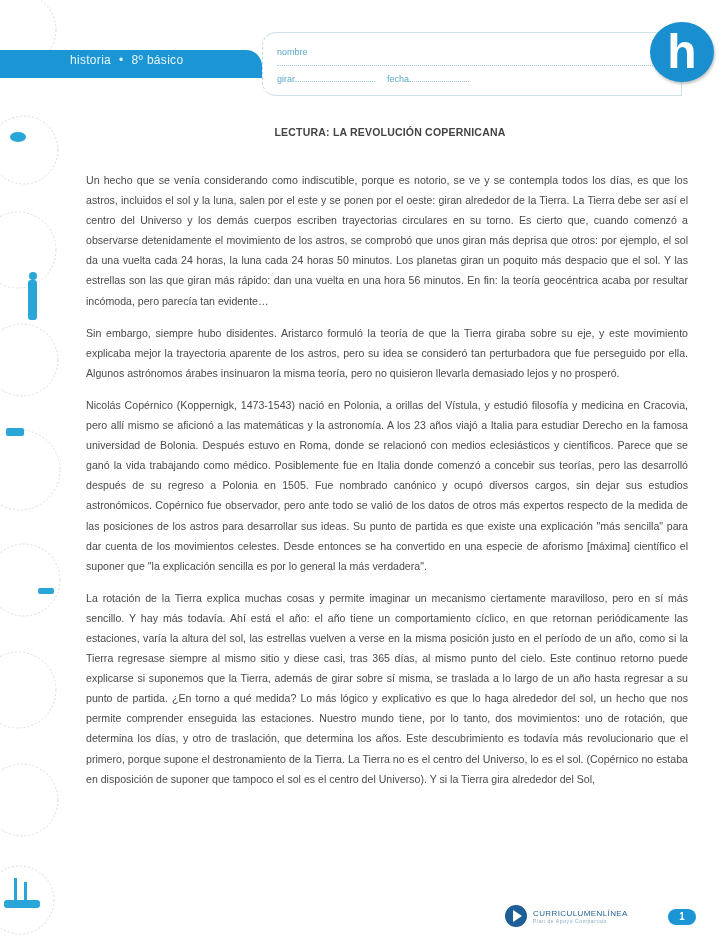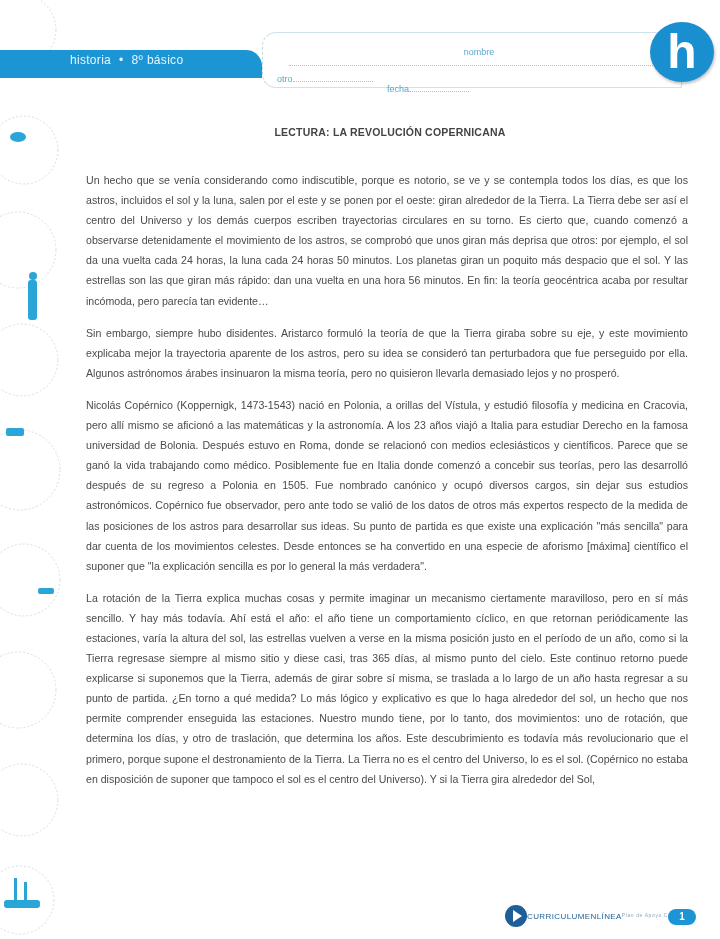--- a/index.html
+++ b/index.html
@@ -8,44 +8,44 @@
   
   .side-deco { position: absolute; left: 0; top: 0; width: 62px; height: 939px; }
   .side-deco svg { width: 62px; height: 939px; display: block; }
 
   
   .band { position: absolute; left: 0; top: 50px; width: 262px; height: 28px; background: #1b95d4; border-top-right-radius: 16px; }
   .band-text { position: absolute; left: 70px; top: 53px; font-size: 12px; color: #e8f6fd; letter-spacing: 0.3px; }
   .band-text .dot { margin: 0 8px; }
 
   
-  .form-box { position: absolute; left: 262px; top: 32px; width: 420px; height: 56px; border: 1px solid #cfe3ea; border-left: 1px dashed #bcd7df; border-radius: 14px 0 0 14px; box-sizing: border-box; background: #fff; text-align: center; }
+  .form-box { position: absolute; left: 262px; top: 32px; width: 420px; height: 64px; border: 1px solid #cfe3ea; border-left: 1px dashed #bcd7df; border-radius: 14px 0 0 14px; box-sizing: border-box; background: #fff; }
   .form-row { position: absolute; font-size: 9px; color: #5aa9c9; }
   .form-row .dots { display: inline-block; border-bottom: 1px dotted #9ccbe0; height: 8px; vertical-align: baseline; }
   .row-nombre { left: 14px; top: 14px; }
   .row-nombre .dots { width: 380px; }
   .row-curso { left: 14px; top: 40px; }
   .row-curso .dots { width: 80px; }
-  .row-fecha { left: 124px; top: 50px; }
+  .row-fecha { left: 124px; top: 40px; }
   .row-fecha .dots { width: 60px; }
 
   .logo-h { position: absolute; left: 650px; top: 22px; width: 64px; height: 60px; border-radius: 50%; background: #1a8fd0; box-shadow: 1px 2px 3px rgba(0,0,0,0.25); display: flex; align-items: center; justify-content: center; color: #fff; font-family: "Liberation Sans", sans-serif; font-weight: bold; font-size: 48px; line-height: 1; }
 
   
   .title { position: absolute; left: 0; width: 720px; top: 126px; text-align: center; font-size: 10.5px; font-weight: bold; color: #444; letter-spacing: 0.2px; padding-left: 60px; box-sizing: border-box; }
 
   
   .content { position: absolute; left: 86px; top: 158px; width: 602px; }
   .content p { margin: 12px 0 12px 0; font-size: 10.6px; line-height: 20.1px; text-align: justify; color: #4a4a4a; }
 
   
   .footer { position: absolute; left: 505px; top: 905px; display: flex; align-items: center; }
   .cm-icon { width: 22px; height: 22px; border-radius: 50%; background: #1d5f96; position: relative; }
   .cm-icon::after { content: ""; position: absolute; left: 8px; top: 5px; border-left: 9px solid #ffffff; border-top: 6px solid transparent; border-bottom: 6px solid transparent; }
-  .cm-text { display: flex; flex-direction: row; }
+  .cm-text { margin-left: 6px; display: flex; flex-direction: column; }
   .cm-title { font-size: 8px; color: #1d5f96; letter-spacing: 0.4px; }
   .cm-sub { font-size: 5px; color: #8aa8c0; letter-spacing: 0.6px; }
   .page-num { position: absolute; left: 668px; top: 909px; width: 28px; height: 16px; border-radius: 8px; background: #1b95d4; color: #fff; font-size: 10px; font-weight: bold; text-align: center; line-height: 16px; }
 </style>
 </head>
 <body>
 
 <div class="side-deco">
   <svg viewBox="0 0 62 939" xmlns="http://www.w3.org/2000/svg">
     <g fill="none" stroke="#c9d6da" stroke-width="0.8" stroke-dasharray="2 2">
@@ -75,21 +75,21 @@
 <div class="band"></div>
 <div class="band-text">
   <span>historia</span><span class="dot">•</span><span>8º básico</span>
 </div>
 
 <div class="form-box">
   <div class="form-row row-nombre">
     <span>nombre</span><span class="dots"></span>
   </div>
   <div class="form-row row-curso">
-    <span>otro</span><span class="dots"></span>
+    <span>girar</span><span class="dots"></span>
   </div>
   <div class="form-row row-fecha">
     <span>fecha</span><span class="dots"></span>
   </div>
 </div>
 
 <div class="logo-h">h</div>
 
 <div class="title">LECTURA: LA REVOLUCIÓN COPERNICANA</div>
 

